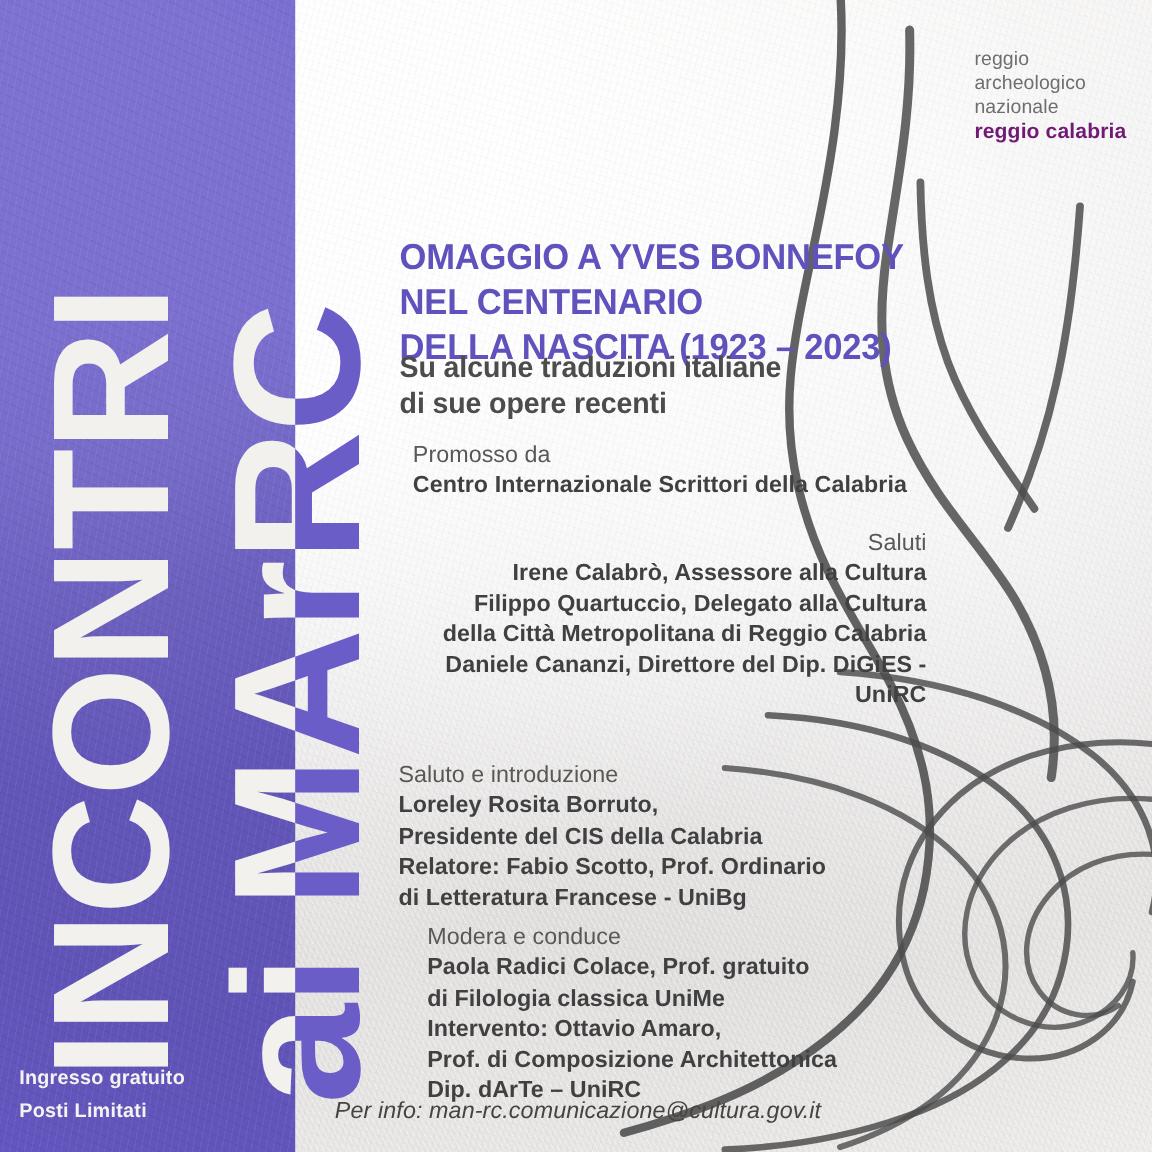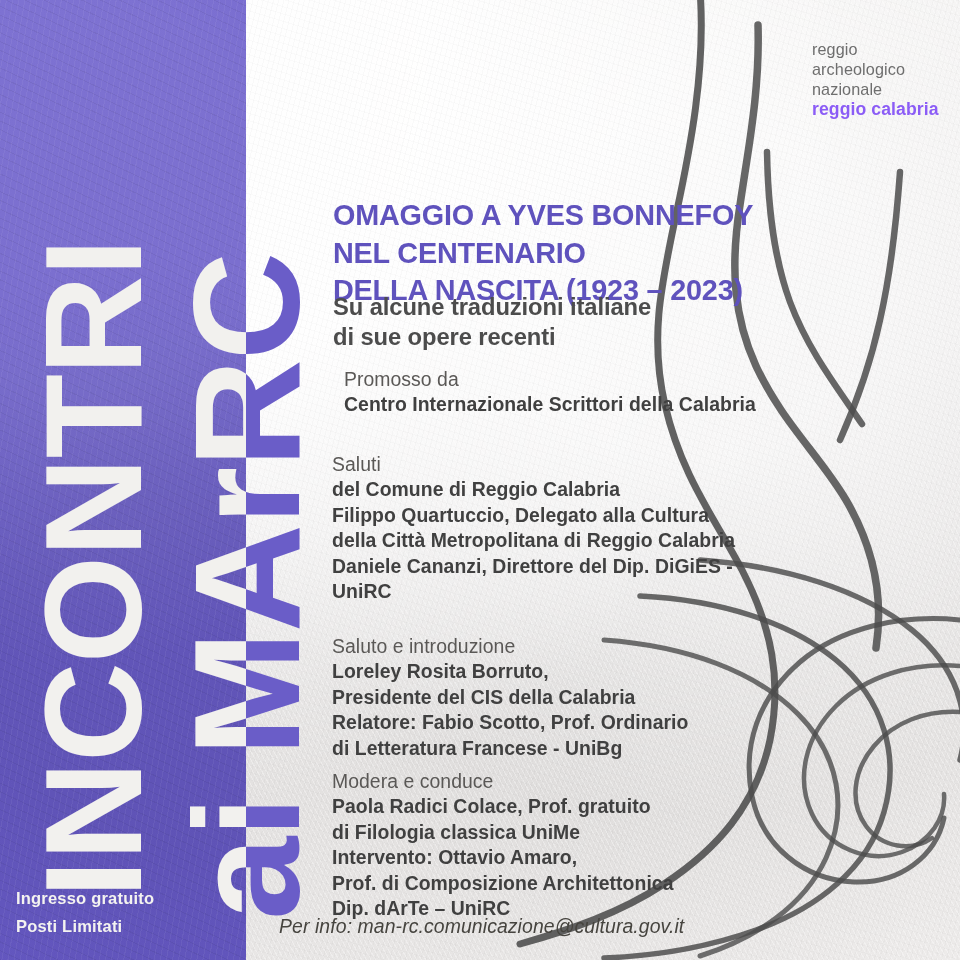--- a/index.html
+++ b/index.html
@@ -118,21 +118,21 @@
     width:420px;
   }
 
   .logo{
     position:absolute;left:812px;top:39px;
     font-size:16.2px;
     line-height:1.24;
     color:#6e6e6e;
     letter-spacing:.1px;
   }
-  .logo .strong{color:#8b5cf6;font-weight:700;font-size:17.6px;}
+  .logo .strong{color:#701a75;font-weight:700;font-size:17.6px;}
 
   .title{
     position:absolute;left:333px;top:196px;width:440px;
     color:#5f52bd;
     font-weight:700;
     font-size:30px;
     line-height:1.25;
     letter-spacing:-.2px;
     transform:scaleX(.96);
     transform-origin:0 0;
@@ -152,23 +152,23 @@
     position:absolute;left:332px;width:440px;
     font-size:19.4px;
     line-height:1.31;
     color:#43413f;
     letter-spacing:.05px;
   }
   .block .lead{font-weight:400;color:#5a5856;}
   .block .nm{font-weight:600;color:#404040;}
 
   .b-promo{top:367px;margin-left:12px;}
-  .b-saluti{top:452px;}
+  .b-saluti{top:440px;text-align:right;}
   .b-intro{top:634px;}
-  .b-modera{top:769px;}
+  .b-modera{top:769px;margin-left:24px;}
 
   .info{
     position:absolute;left:279px;top:915px;
     font-size:19.4px;
     color:#46443f;
     letter-spacing:.1px;
     font-style:italic;
   }
 
   .row{display:block;}
@@ -247,21 +247,21 @@
     <span class="row">di sue opere recenti</span>
   </div>
 
   <div class="block b-promo">
     <span class="row lead">Promosso da</span>
     <span class="row nm">Centro Internazionale Scrittori della Calabria</span>
   </div>
 
   <div class="block b-saluti">
     <span class="row lead">Saluti</span>
-    <span class="row nm">del Comune di Reggio Calabria</span>
+    <span class="row nm">Irene Calabrò, Assessore alla Cultura</span>
     <span class="row nm">Filippo Quartuccio, Delegato alla Cultura</span>
     <span class="row nm">della Città Metropolitana di Reggio Calabria</span>
     <span class="row nm">Daniele Cananzi, Direttore del Dip. DiGiES - UniRC</span>
   </div>
 
   <div class="block b-intro">
     <span class="row lead">Saluto e introduzione</span>
     <span class="row nm">Loreley Rosita Borruto,</span>
     <span class="row nm">Presidente del CIS della Calabria</span>
     <span class="row nm">Relatore: Fabio Scotto, Prof. Ordinario</span>

